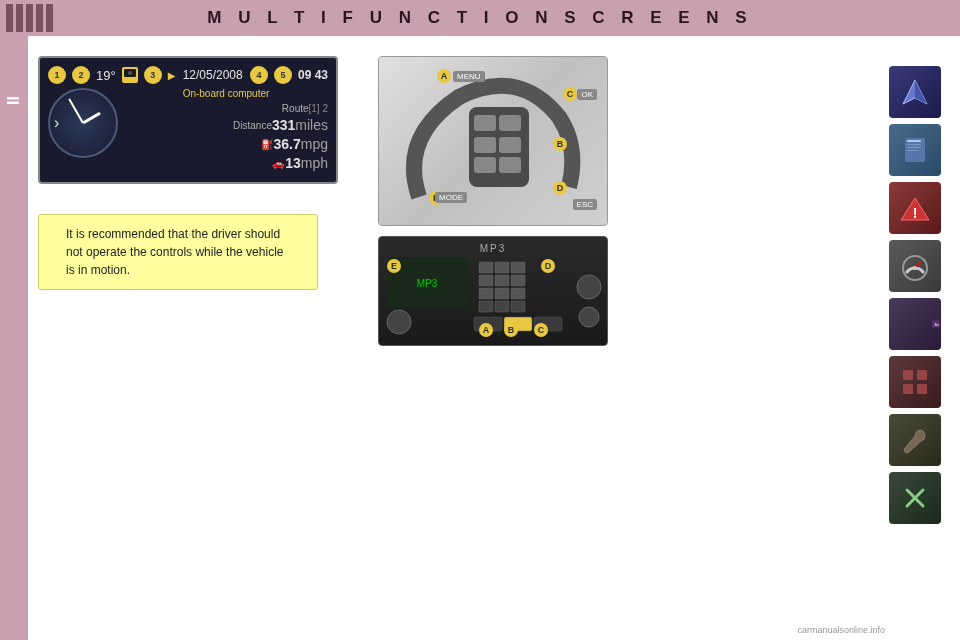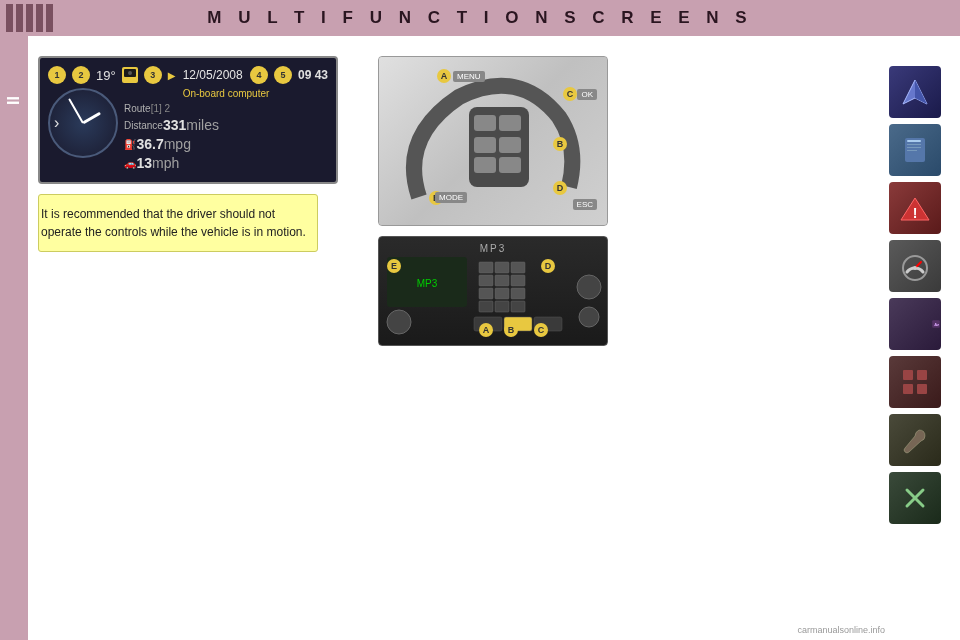--- a/index.html
+++ b/index.html
@@ -210,22 +210,23 @@
     .data-label {
       color: #e8c840;
       font-size: 10px;
       text-align: center;
       margin-bottom: 4px;
     }
 
     .data-row {
       display: flex;
       align-items: center;
-      justify-content: flex-start;
+      justify-content: flex-end;
       margin-bottom: 3px;
+      margin-left: 10px;
     }
 
     .data-name {
       color: #b0b0b0;
       font-size: 10px;
     }
 
     .data-value-large {
       color: #e0e0e0;
       font-size: 14px;
@@ -303,24 +304,25 @@
       font-size: 10px;
       letter-spacing: 2px;
     }
 
     
     #warning-box {
       width: 280px;
       background: #ffffa0;
       border: 1px solid #cccc60;
       border-radius: 3px;
-      padding: 10px 2px;
+      padding: 10px 27px;
       font-size: 12px;
       color: #222;
       line-height: 1.5;
+      margin-top: 20px;
     }
 
     
     #right-sidebar {
       width: 70px;
       display: flex;
       flex-direction: column;
       align-items: center;
       gap: 6px;
       padding-top: 10px;

